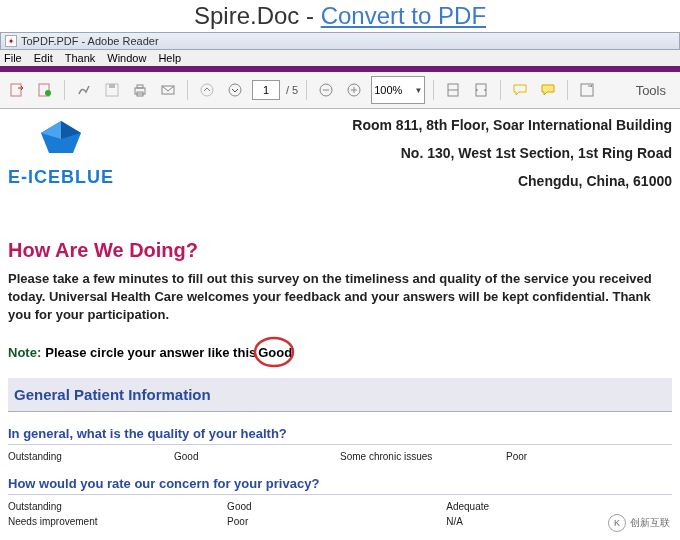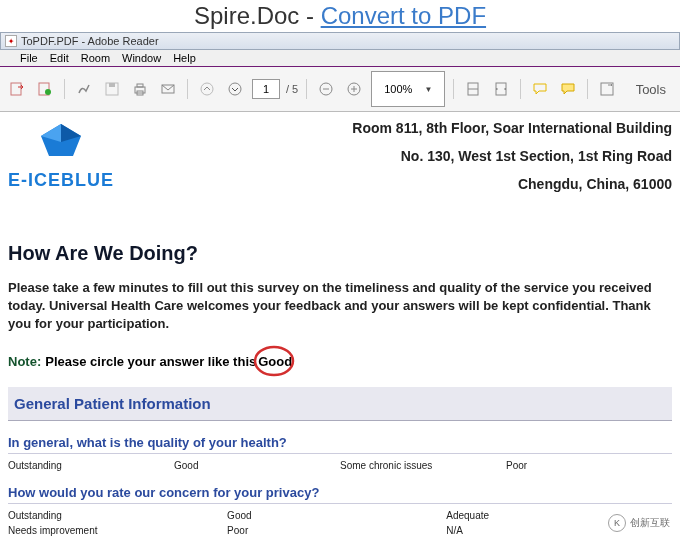--- a/index.html
+++ b/index.html
@@ -5,42 +5,42 @@
     * { margin: 0; padding: 0; box-sizing: border-box; }
     body { font-family: "Segoe UI", Arial, sans-serif; font-size: 12px; background: #fff; width: 680px; height: 540px; overflow: hidden; position: relative; }
     
     .top-banner { text-align: center; font-size: 24px; padding: 2px 0; }
     .banner-prefix { color: #333; }
     .banner-link { color: #3a7bca; text-decoration: underline; cursor: pointer; }
     
     .titlebar { background: linear-gradient(#ebeff5, #d8e0ec); border: 1px solid #9aa7b8; padding: 2px 4px; font-size: 11px; color: #333; display: flex; align-items: center; gap: 4px; }
     .pdf-badge { width: 12px; height: 12px; background: #fff; border: 1px solid #aaa; display: inline-flex; align-items: center; justify-content: center; font-size: 8px; color: #c00; }
     
-    .menubar { background: #f0f0f0; border-bottom: 1px solid #701a75; padding: 2px 20px; font-size: 11px; display: flex; gap: 12px; }
+    .menubar { background: #f0f0f0; border-bottom: 6px solid #701a75; padding: 2px 4px; font-size: 11px; display: flex; gap: 12px; }
     .menubar span { cursor: pointer; }
     
     .toolbar { background: #f5f5f5; border-bottom: 1px solid #bbb; padding: 4px 6px; display: flex; align-items: center; gap: 6px; }
     .tool-btn { width: 22px; height: 22px; border: 1px solid transparent; background: transparent; display: flex; align-items: center; justify-content: center; cursor: pointer; border-radius: 2px; }
     .tool-sep { width: 1px; height: 20px; background: #ccc; margin: 0 2px; }
     .page-input { width: 28px; height: 20px; border: 1px solid #999; text-align: center; font-size: 11px; }
     .page-total { font-size: 11px; color: #555; }
-    .zoom-select { height: 36px; border: 1px solid #999; font-size: 11px; padding: 0 12px; background: #fff; display: flex; align-items: center; gap: 12px; }
+    .zoom-select { height: 28px; border: 1px solid #999; font-size: 11px; padding: 0 2px; background: #fff; display: flex; align-items: center; gap: 12px; }
     .zoom-caret { font-size: 8px; color: #444; }
     .tools-txt { margin-left: auto; font-size: 13px; color: #555; padding: 0 8px; cursor: pointer; }
     
     .doc-area { padding: 8px; overflow: auto; height: calc(540px - 30px - 20px - 18px - 34px); }
     
     .header-row { display: flex; justify-content: space-between; align-items: flex-start; }
     .logo-block { text-align: center; }
     .logo-mark { width: 56px; height: 46px; position: relative; margin: 0 auto 4px; }
     .logo-name { color: #1a7bd6; font-size: 18px; font-weight: bold; letter-spacing: 1px; }
     .addr { text-align: right; font-size: 14px; color: #222; font-weight: 600; }
     .addr div { margin-bottom: 12px; }
     
-    .heading { color: #0f172a; font-size: 20px; font-weight: bold; margin-top: 38px; margin-bottom: 14px; }
+    .heading { color: #be185d; font-size: 20px; font-weight: bold; margin-top: 38px; margin-bottom: 8px; }
     .intro { font-size: 13px; color: #222; line-height: 1.4; font-weight: 600; }
     .note-line { margin-top: 20px; font-size: 13px; font-weight: 600; display: flex; align-items: center; }
     .note-label { color: #14532d; margin-right: 4px; }
     .circled { position: relative; display: inline-block; margin-left: 2px; }
     .circle-svg { position: absolute; left: -8px; top: -12px; pointer-events: none; }
     
     .section-h { background: #e8e8f0; color: #2b4a9e; font-size: 15px; font-weight: bold; padding: 8px 6px; margin-top: 18px; border-bottom: 1px solid #aab; }
     .question { color: #2b4a9e; font-size: 13px; font-weight: 600; margin-top: 14px; margin-bottom: 6px; border-bottom: 1px solid #ccd; padding-bottom: 3px; }
     .options { display: flex; font-size: 10px; color: #222; margin-bottom: 4px; }
     .options span { flex: 1; }
@@ -57,21 +57,21 @@
 </div>
 
 <div class="titlebar">
   <span class="pdf-badge">✦</span>
   <span>ToPDF.PDF - Adobe Reader</span>
 </div>
 
 <div class="menubar">
   <span>File</span>
   <span>Edit</span>
-  <span>Room</span>
+  <span>Thank</span>
   <span>Window</span>
   <span>Help</span>
 </div>
 
 <div class="toolbar">
   <div class="tool-btn">
       <svg width="16" height="16">
         <rect x="2" y="2" width="10" height="12" fill="none" stroke="#c77" stroke-width="1"></rect>
         <path d="M9 6 l5 0 l-2 -2 m2 2 l-2 2" stroke="#c33" fill="none"></path>
       </svg>

